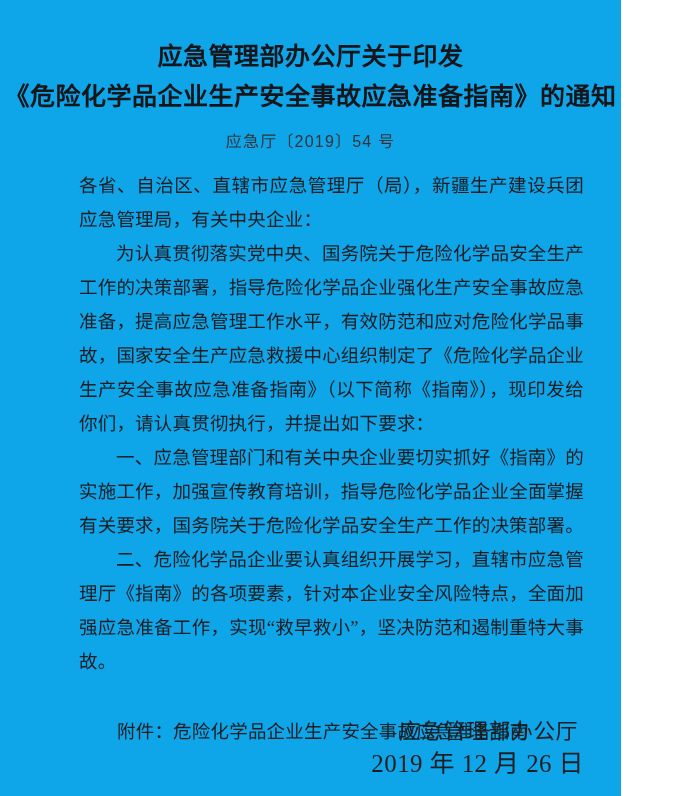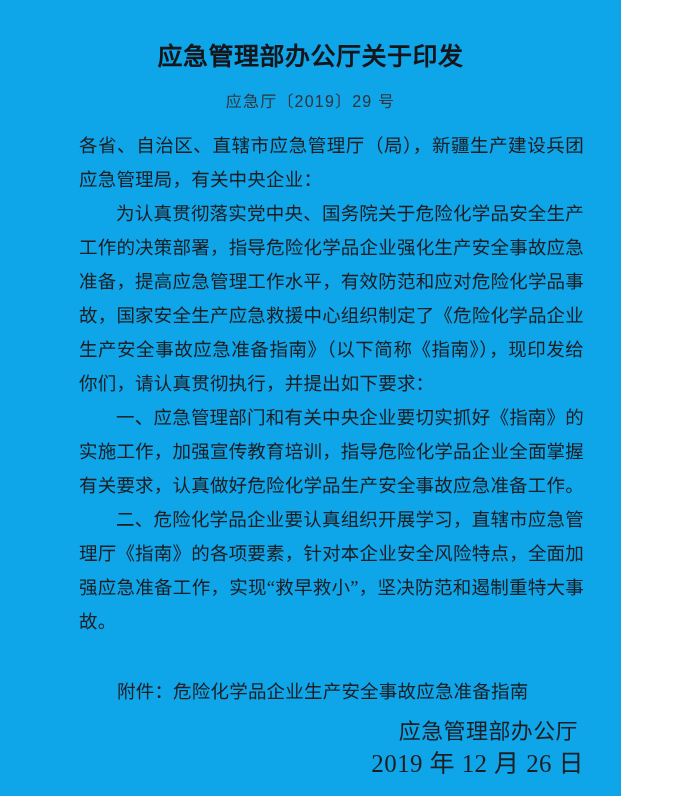--- a/index.html
+++ b/index.html
@@ -102,30 +102,31 @@
     color: #1d1d22;
   }
 </style>
 </head>
 <body>
 
 <div class="page">
 
   <div class="title-block">
     <div class="doc-title-line">应急管理部办公厅关于印发</div>
-    <div class="doc-number">应急厅〔2019〕29 号</div>
+    <div class="doc-title-line">《危险化学品企业生产安全事故应急准备指南》的通知</div>
+    <div class="doc-number">应急厅〔2019〕54 号</div>
   </div>
 
   <div class="body-area">
 
     <p class="para">各省、自治区、直辖市应急管理厅（局），新疆生产建设兵团应急管理局，有关中央企业：</p>
 
     <p class="para indent">为认真贯彻落实党中央、国务院关于危险化学品安全生产工作的决策部署，指导危险化学品企业强化生产安全事故应急准备，提高应急管理工作水平，有效防范和应对危险化学品事故，国家安全生产应急救援中心组织制定了《危险化学品企业生产安全事故应急准备指南》（以下简称《指南》），现印发给你们，请认真贯彻执行，并提出如下要求：</p>
 
-    <p class="para indent">一、应急管理部门和有关中央企业要切实抓好《指南》的实施工作，加强宣传教育培训，指导危险化学品企业全面掌握有关要求，认真做好危险化学品生产安全事故应急准备工作。</p>
+    <p class="para indent">一、应急管理部门和有关中央企业要切实抓好《指南》的实施工作，加强宣传教育培训，指导危险化学品企业全面掌握有关要求，国务院关于危险化学品安全生产工作的决策部署。</p>
 
     <p class="para indent">二、危险化学品企业要认真组织开展学习，直辖市应急管理厅《指南》的各项要素，针对本企业安全风险特点，全面加强应急准备工作，实现“救早救小”，坚决防范和遏制重特大事故。</p>
 
 
     <div class="spacer-attachment"></div>
 
     <p class="attachment">附件：危险化学品企业生产安全事故应急准备指南</p>
 
   </div>
 

